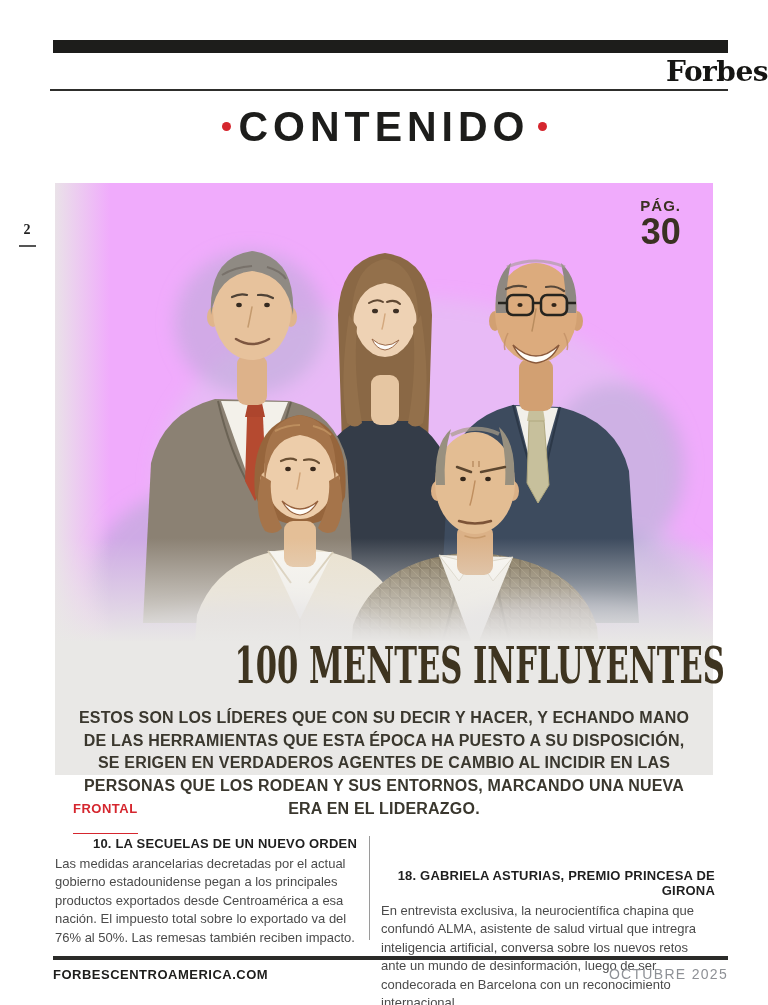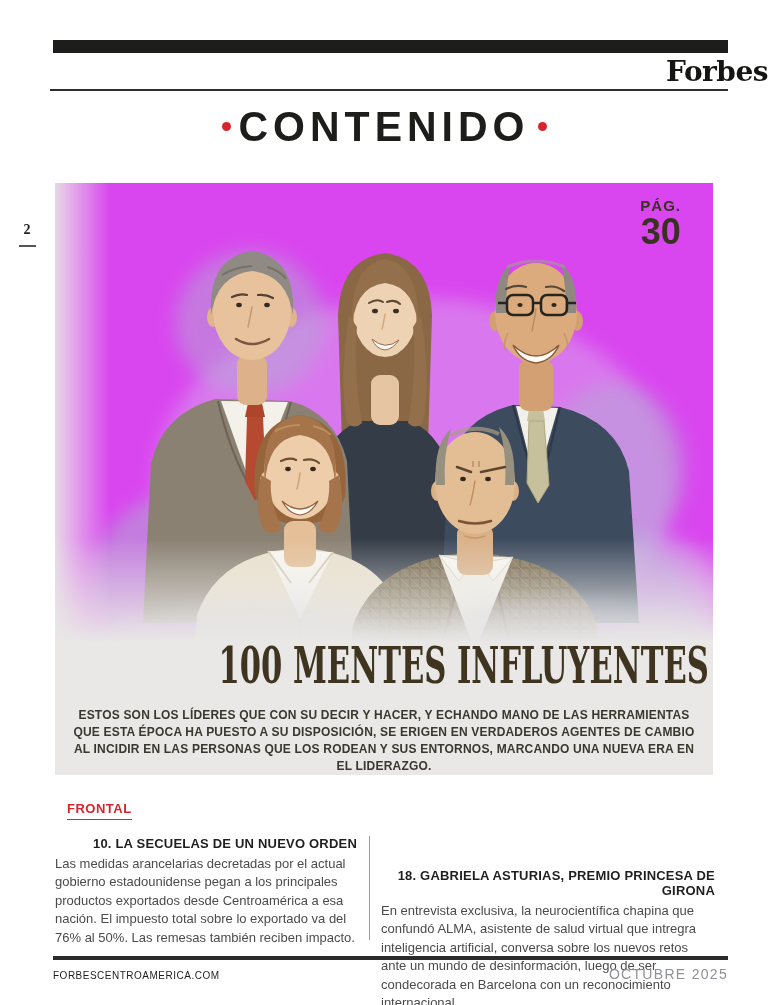--- a/index.html
+++ b/index.html
@@ -22,52 +22,52 @@
   .contenido-title{
     font-weight:700;font-size:41px;letter-spacing:5px;color:#1d1d1b;
     transform:scaleY(1.04);white-space:nowrap;
   }
   .red-dot{width:9px;height:9px;border-radius:50%;background:#d5262e;flex:0 0 auto;}
   
   .page-num{position:absolute;left:12px;top:222px;width:30px;text-align:center;}
   .page-num .num{font-weight:700;font-size:14px;font-family:"Liberation Serif",serif;color:#222;}
   .page-num .tick{width:17px;height:2px;background:#555;margin:7px auto 0;}
   
-  .feature{position:absolute;left:55px;top:183px;width:658px;height:592px;background:#d946ef;}
+  .feature{position:absolute;left:55px;top:183px;width:658px;height:592px;background:#f0abfc;}
   .feature svg{position:absolute;left:0;top:0;}
   .pag-block{position:absolute;right:32px;top:14px;text-align:center;color:#3a3122;z-index:3;}
   .pag-label{font-weight:700;font-size:15px;letter-spacing:1px;}
   .pag-value{font-weight:700;font-size:36px;line-height:1.0;letter-spacing:0;}
   .feature-headline{
-    position:absolute;left:0;top:452px;width:658px;text-align:left;z-index:3;
+    position:absolute;left:16px;top:452px;width:658px;text-align:left;z-index:3;
     font-family:"DejaVu Serif","Liberation Serif",serif;font-weight:700;
     font-size:51px;color:#3e3420;white-space:nowrap;
   }
   .feature-headline .condense{display:inline-block;transform:scaleX(0.60);transform-origin:center;}
   .feature-sub{
     position:absolute;left:18px;top:524px;width:622px;text-align:center;z-index:3;
-    font-weight:700;font-size:12px;line-height:1.42;letter-spacing:0.2px;color:#3a372e;
+    font-weight:700;font-size:16px;line-height:1.42;letter-spacing:0.2px;color:#3a372e;
   }
   
   .frontal{
-    position:absolute;left:67px;top:801px;
+    position:absolute;left:73px;top:801px;
     color:#d5262e;font-weight:700;font-size:13px;letter-spacing:0.5px;
-    border-bottom:1.5px solid #d5262e;padding-bottom:3px;
+    border-bottom:1.5px solid #d5262e;padding-bottom:17px;
   }
   .articles{position:absolute;left:55px;top:836px;width:660px;display:flex;}
   .article-col{}
   .col-left{width:314px;padding-right:12px;box-sizing:border-box;}
   .col-divider{width:1px;background:#9a9a9a;height:104px;flex:0 0 auto;}
   .col-right{flex:1;padding-left:11px;margin-top:32px;}
   .article-title{font-weight:700;font-size:13px;letter-spacing:0.2px;color:#1f1f1f;margin-bottom:4px;text-align:right;}
   .article-body{font-size:13px;line-height:1.42;color:#4b4b4b;}
   
   .footer-bar{position:absolute;left:53px;top:956px;width:675px;height:4px;background:#2b2b29;}
   .footer-row{position:absolute;left:53px;top:966px;width:675px;display:flex;justify-content:space-between;align-items:baseline;}
-  .footer-left{font-weight:400;font-size:10px;letter-spacing:0.5px;color:#1d1d1b;}
+  .footer-left{font-weight:700;font-size:13px;letter-spacing:0.5px;color:#1d1d1b;}
   .footer-right{font-size:14px;letter-spacing:1.3px;color:#8e9196;}
 </style>
 </head>
 <body>
 
 <div class="page">
 
   <div class="top-bar"></div>
   <div class="masthead">Forbes</div>
   <div class="thin-rule"></div>

